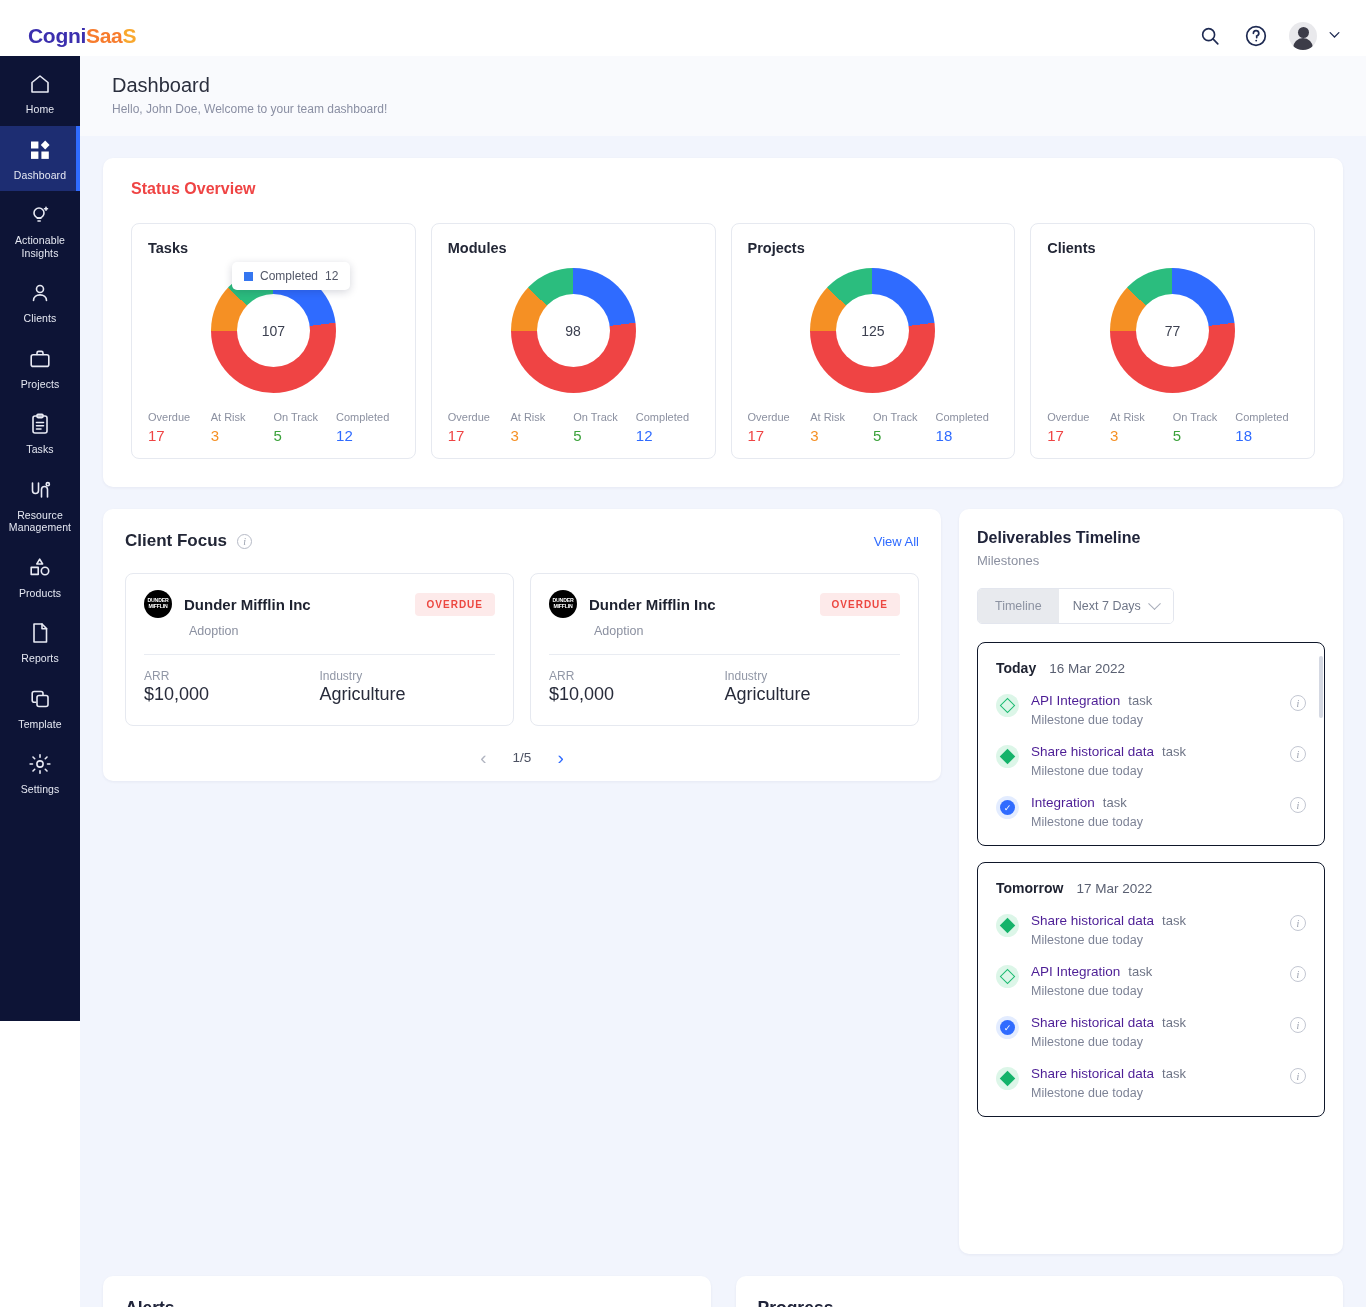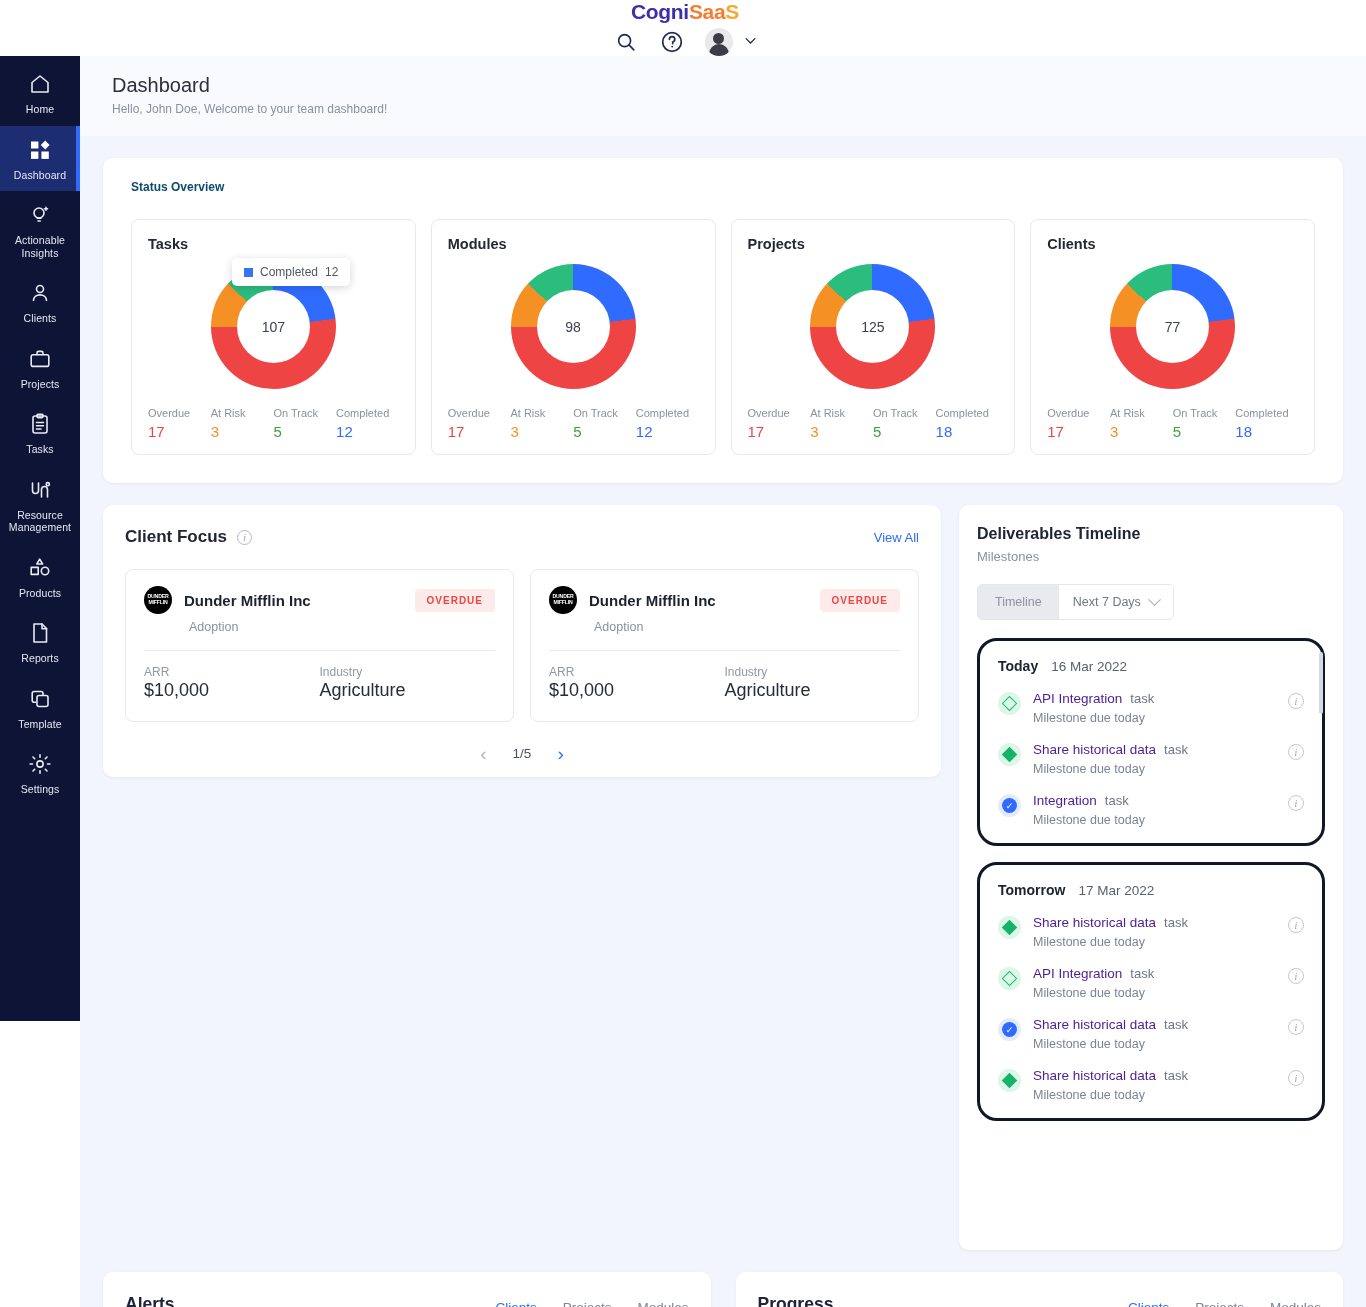--- a/index.html
+++ b/index.html
@@ -4,23 +4,23 @@
 <style>
   * { box-sizing: border-box; margin: 0; padding: 0; }
   html, body {
     width: 1366px; height: 1307px;
     font-family: "Liberation Sans", sans-serif;
     background: #ffffff;
     overflow: hidden;
   }
   
   .topbar {
-    position: absolute; top: 0; left: 0; width: 1366px; height: 56px;
+    position: absolute; top: 8px; left: 0; width: 1366px; height: 56px;
     background: #ffffff; display: flex; align-items: center;
-    justify-content: space-between; padding: 0 24px 0 28px; flex-direction: column;
+    justify-content: space-between; padding: 0 24px 0 28px;
   }
   .logo { font-size: 21px; font-weight: bold; letter-spacing: -0.3px; }
   .logo .a { color: #3b2fae; }
   .logo .b { color: #f77c2e; }
   .logo .c { color: #f9a82e; }
   .topbar-right { display: flex; align-items: center; gap: 20px; }
   .icon-btn { width: 26px; height: 26px; display: flex; align-items: center; justify-content: center; cursor: pointer; }
   .avatar-wrap { display: flex; align-items: center; gap: 10px; cursor: pointer; }
   .avatar {
     width: 28px; height: 28px; border-radius: 50%;
@@ -51,21 +51,21 @@
   .page-head { background: #f9fafd; padding: 18px 32px 20px; }
   .page-title { font-size: 20px; color: #2b2f3e; font-weight: normal; }
   .page-sub { font-size: 12px; color: #8a8fa3; margin-top: 5px; }
 
   .card {
     background: #fff; border-radius: 10px; box-shadow: 0 1px 3px rgba(30,40,80,.06);
   }
 
   
   .status-card { margin: 22px 23px 0; padding: 22px 28px 28px; }
-  .section-title { font-size: 12px; color: #0c4a6e; font-weight: bold; }
+  .section-title { font-size: 16px; color: #ef4444; font-weight: bold; }
   .donut-row { display: flex; gap: 15px; margin-top: 25px; }
   .donut-card {
     flex: 1; border: 1px solid #e6e9f0; border-radius: 8px;
     padding: 16px 16px 14px; position: relative; background: #fff;
   }
   .donut-title { font-size: 14.5px; color: #232736; font-weight: bold; }
   .donut-holder { display: flex; justify-content: center; margin-top: 12px; position: relative; }
   .donut { width: 125px; height: 125px; border-radius: 50%; position: relative; }
   .donut .hole {
     position: absolute; inset: 26px; background: #fff; border-radius: 50%;
@@ -118,21 +118,21 @@
 
   
   .timeline { flex: 1; padding: 20px 18px 18px; position: relative; min-height: 745px; }
   .tl-title { font-size: 16px; color: #20243a; font-weight: bold; }
   .tl-sub { font-size: 13px; color: #8b90a0; margin-top: 6px; }
   .seg { display: inline-flex; margin-top: 20px; border: 1px solid #e3e6ee; border-radius: 5px; overflow: hidden; }
   .seg-l { background: #e8eaee; color: #8d93a2; font-size: 12.5px; padding: 10px 17px; cursor: pointer; }
   .seg-r { background: #fff; color: #6f7688; font-size: 12.5px; padding: 10px 14px; cursor: pointer; display: flex; align-items: center; gap: 9px; }
   .chev { width: 9px; height: 9px; border-right: 1.4px solid #a8adba; border-bottom: 1.4px solid #a8adba; transform: rotate(45deg) translate(-2px,-2px); }
   .tl-scroll { margin-top: 18px; position: relative; }
-  .tl-group { border: 3px solid #0f172a; border-radius: 20px; padding: 17px 18px 16px; margin-bottom: 16px; background: #fff; }
+  .tl-group { border: 1px solid #0f172a; border-radius: 8px; padding: 17px 18px 16px; margin-bottom: 16px; background: #fff; }
   .tl-gh { display: flex; align-items: baseline; gap: 13px; }
   .tl-gh b { font-size: 14px; color: #1d2130; }
   .tl-gh span { font-size: 13.5px; color: #5a6072; }
   .tl-item { display: flex; align-items: flex-start; gap: 12px; margin-top: 17px; }
   .tl-badge { width: 23px; height: 23px; border-radius: 50%; flex: 0 0 23px; display: flex; align-items: center; justify-content: center; margin-top: 1px; }
   .tl-badge.green { background: #dcf6e8; }
   .tl-badge.blue { background: #e3ecff; }
   .dia-o { width: 11px; height: 11px; border: 1.6px solid #1dbb72; transform: rotate(45deg); }
   .dia-f { width: 11px; height: 11px; background: #15b36a; transform: rotate(45deg); }
   .chk { width: 15px; height: 15px; border-radius: 50%; background: #2f6bff; color: #fff; font-size: 9px; display: flex; align-items: center; justify-content: center; }

